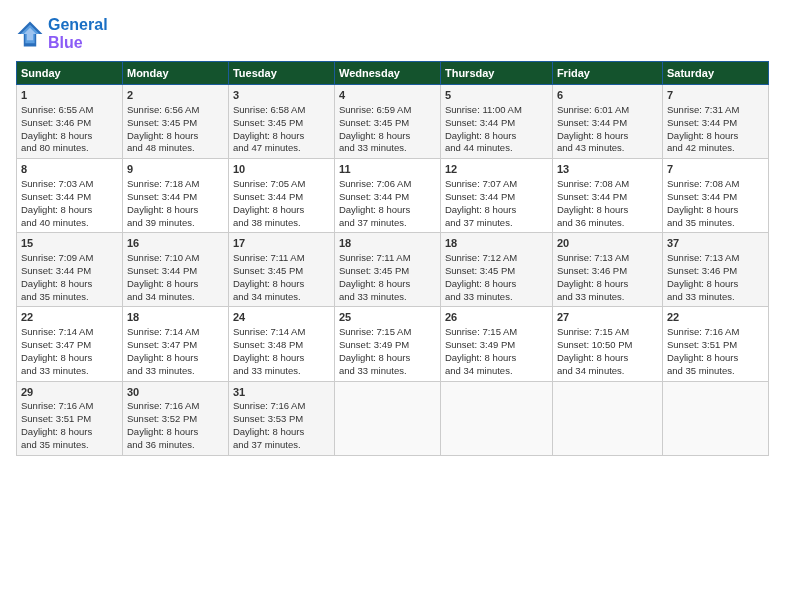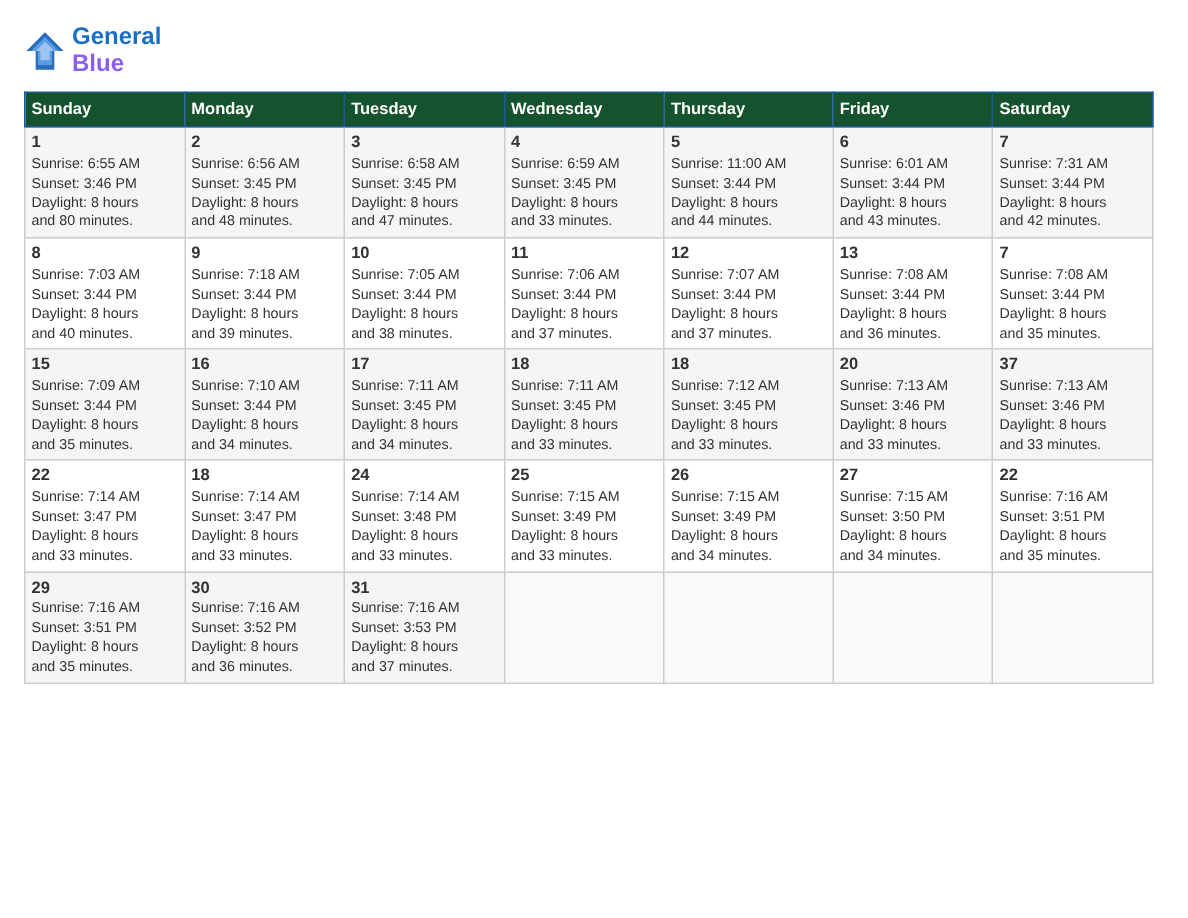--- a/index.html
+++ b/index.html
@@ -313,21 +313,21 @@
           <td>
             <span class="day-num">26</span>
             <div>Sunrise: 7:15 AM</div>
             <div>Sunset: 3:49 PM</div>
             <div>Daylight: 8 hours</div>
             <div>and 34 minutes.</div>
           </td>
           <td>
             <span class="day-num">27</span>
             <div>Sunrise: 7:15 AM</div>
-            <div>Sunset: 3:50 PM</div>
+            <div>Sunset: 10:50 PM</div>
             <div>Daylight: 8 hours</div>
             <div>and 34 minutes.</div>
           </td>
           <td>
             <span class="day-num">22</span>
             <div>Sunrise: 7:16 AM</div>
             <div>Sunset: 3:51 PM</div>
             <div>Daylight: 8 hours</div>
             <div>and 35 minutes.</div>
           </td>

